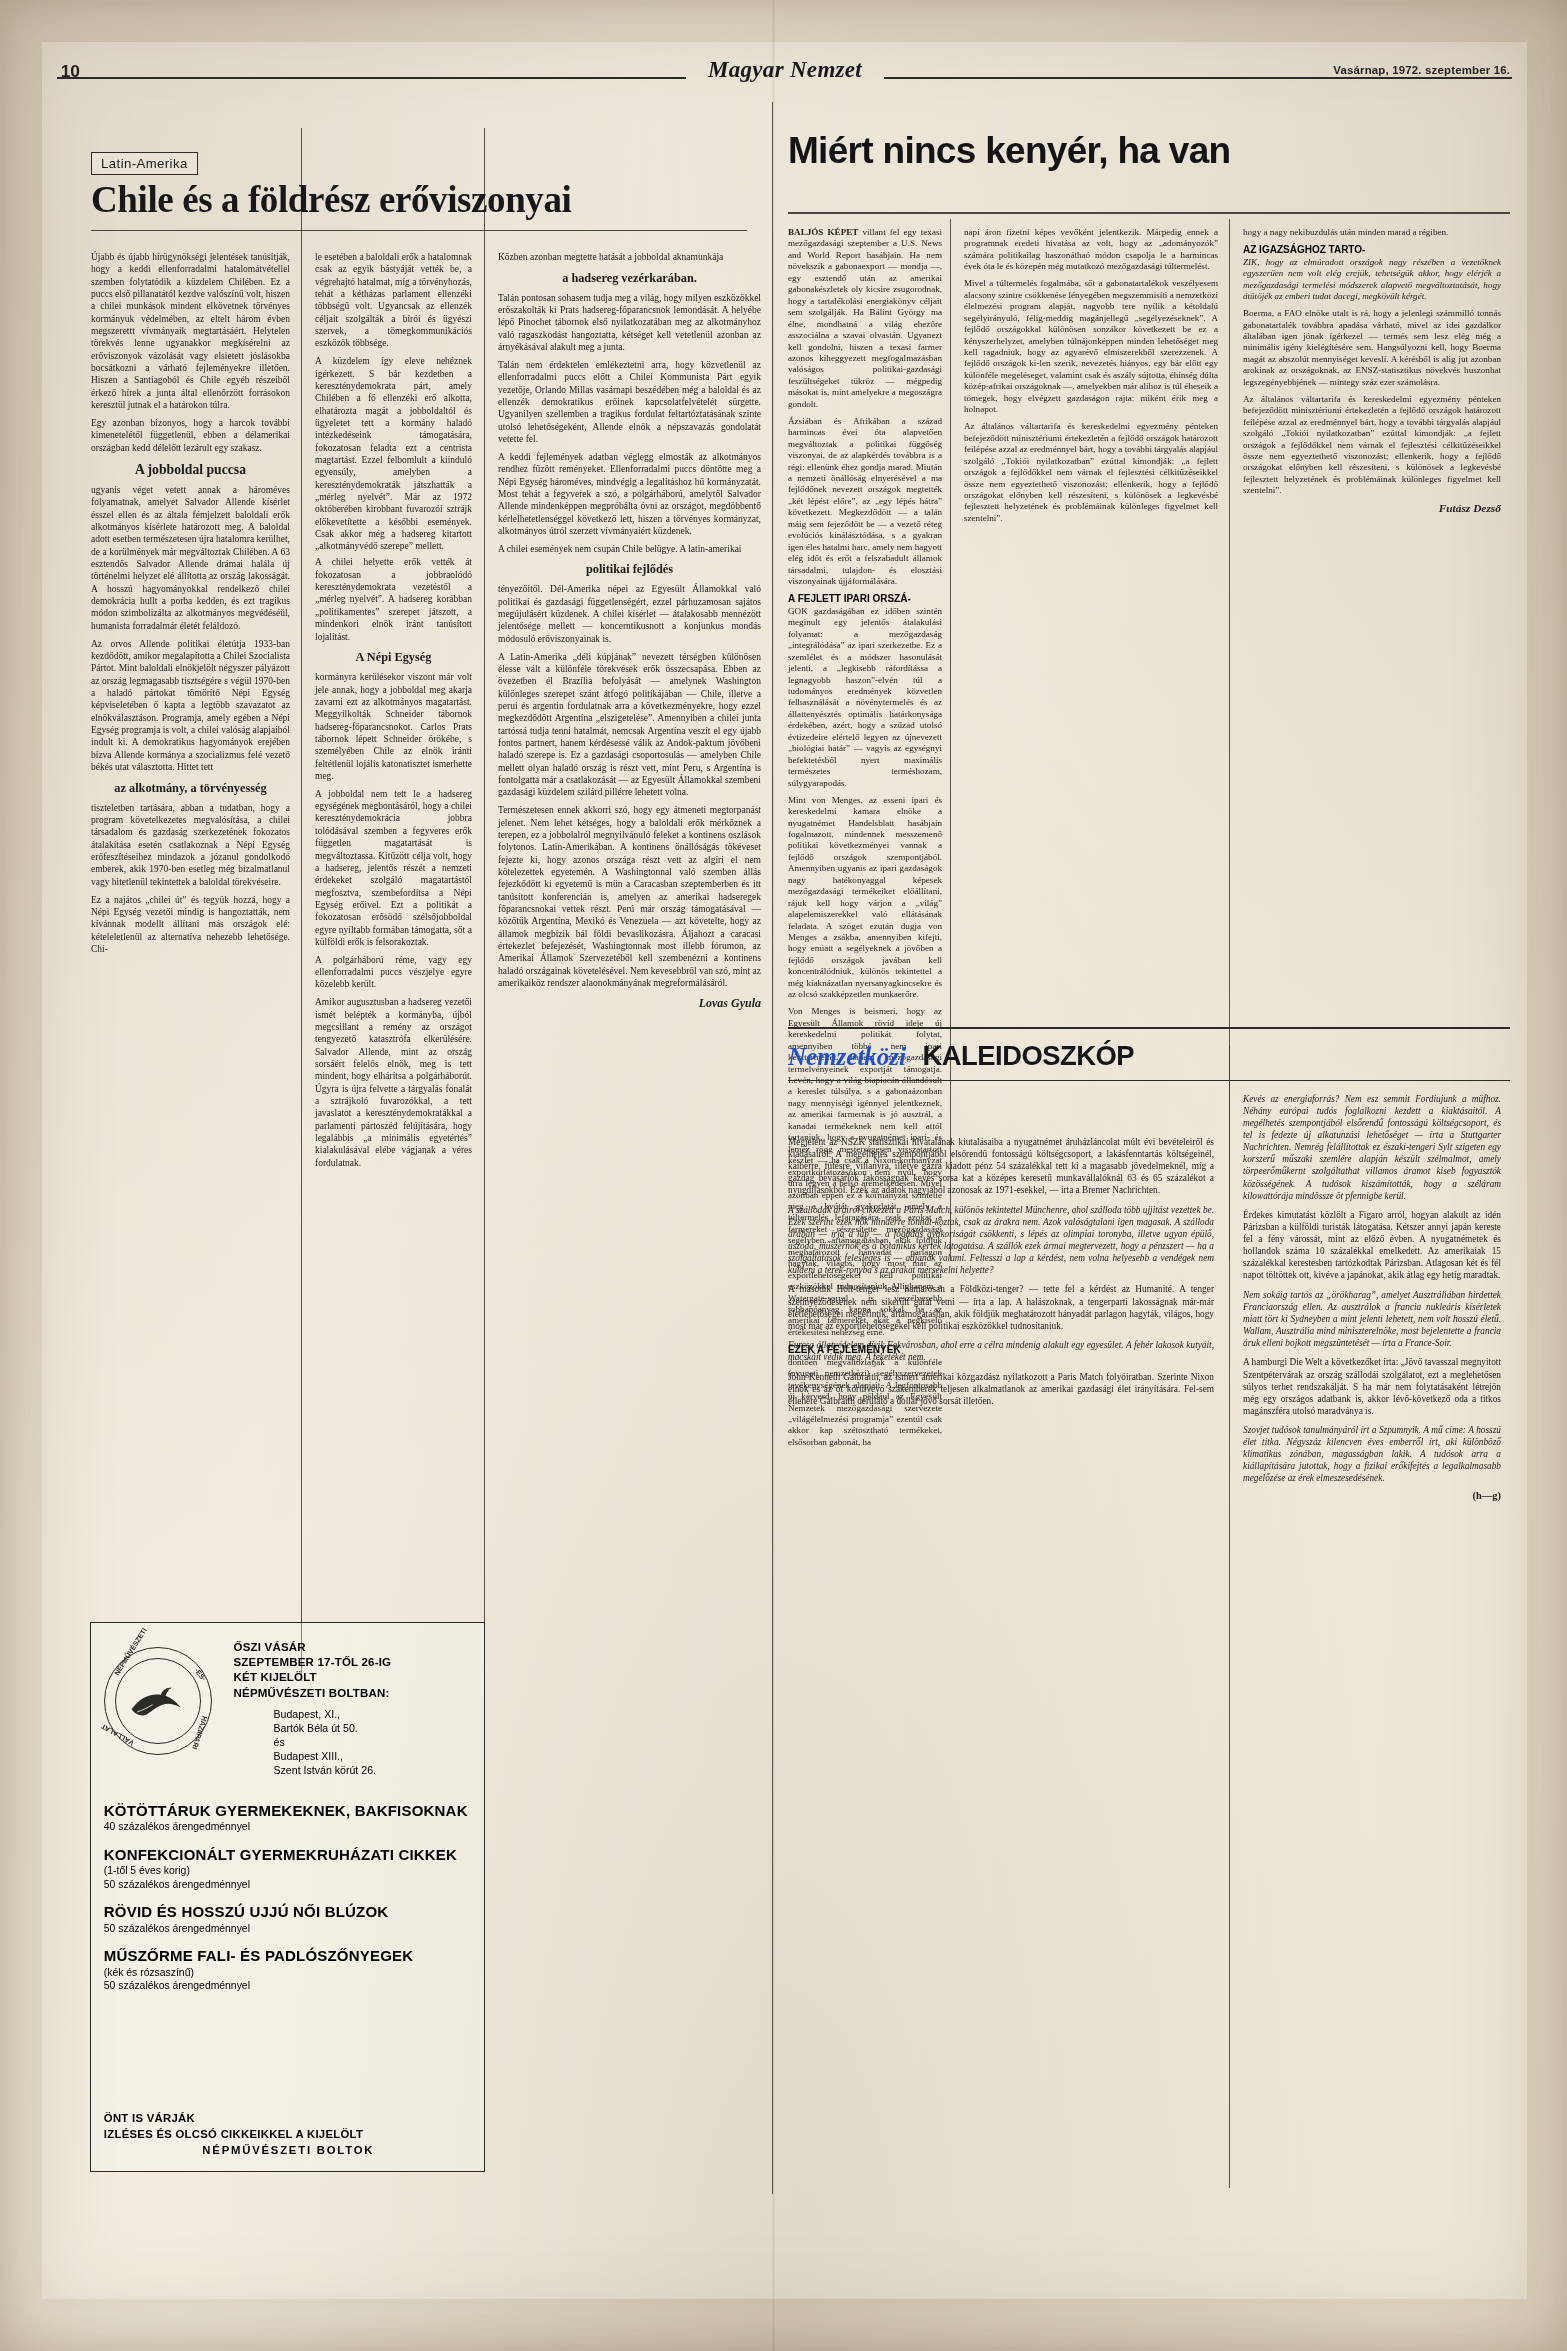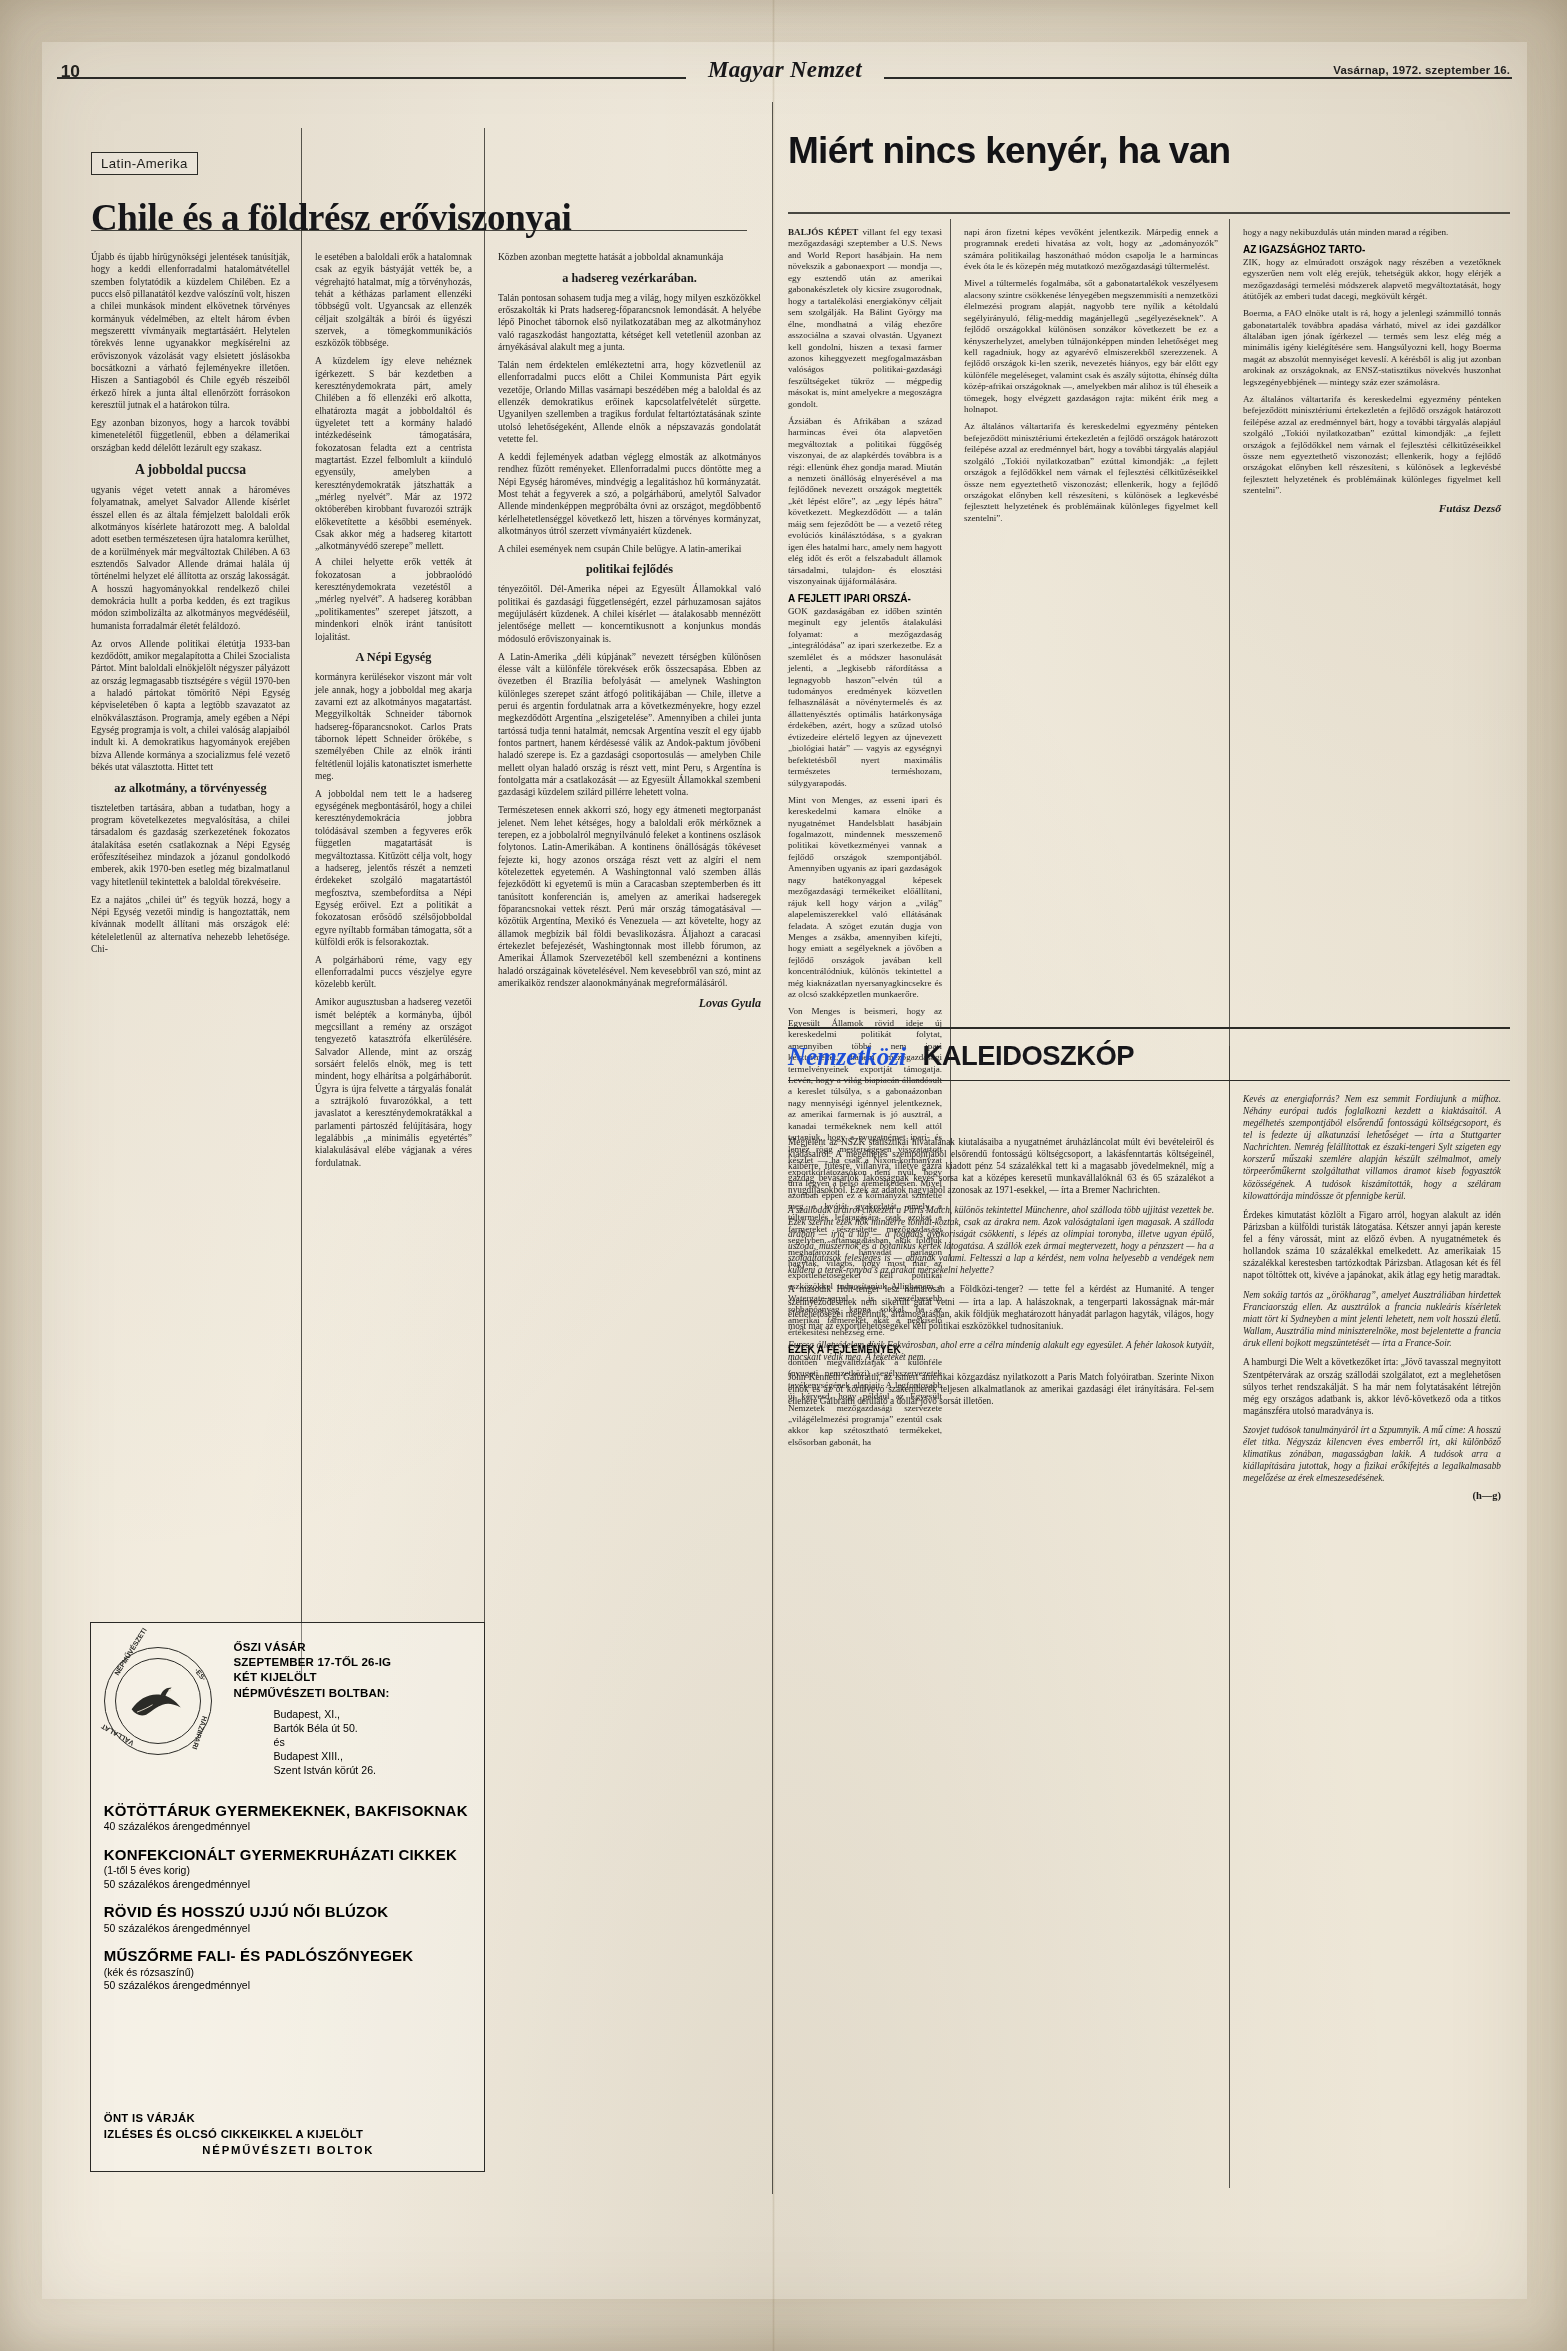--- a/index.html
+++ b/index.html
@@ -325,21 +325,21 @@
   <div class="vrule" style="left:301px; top:128px; height:1553px;"></div>
   <div class="vrule" style="left:484px; top:128px; height:2006px;"></div>
   <div class="vrule" style="left:772px; top:102px; height:2092px;"></div>
   <div class="vrule" style="left:950px; top:219px; height:1042px;"></div>
   <div class="vrule" style="left:1229px; top:219px; height:1042px;"></div>
   <div class="vrule" style="left:1229px; top:1046px; height:1142px;"></div>
 
   <div class="col" style="left:91px; top:152px; width:658px;">
     <span class="kicker">Latin-Amerika</span>
   </div>
-  <div class="col" style="left:91px; top:181px; width:667px;margin-top:18px;">
+  <div class="col" style="left:91px; top:181px; width:667px;">
     <div class="headline-main">Chile és a földrész erőviszonyai</div>
   </div>
   <div class="vrule" style="left:91px; top:230px; width:656px; height:0.9px; background:#2b2b27;"></div>
 
   <div class="col" style="left:91px; top:251px; width:199px;">
     <p class="body" style="margin:0 0 5.5px 0;">Újabb és újabb hírügynökségi jelentések tanúsítják, hogy a keddi ellenforradalmi hatalomátvétellel szemben folytatódik a küzdelem Chilében. Ez a puccs első pillanatától kezdve valószínű volt, hiszen a chilei munkások mindent elkövetnek törvényes kormányuk védelmében, az eltelt három évben megszerettt vívmányaik megtartásáért. Helytelen törekvés lenne ugyanakkor megkísérelni az erőviszonyok vázolását vagy elsietett jóslásokba bocsátkozni a várható fejleményekre illetően. Hiszen a Santiagoból és Chile egyéb részeiből érkező hírek a junta által ellenőrzött forrásokon keresztül jutnak el a határokon túlra.</p>
     <p class="body" style="margin:0 0 3.7px 0;">Egy azonban bizonyos, hogy a harcok további kimenetelétől függetlenül, ebben a délamerikai országban kedd délelőtt lezárult egy szakasz.</p>
     <div class="sub">A jobboldal puccsa</div>
     <p class="body" style="margin:0 0 5.5px 0;">ugyanis véget vetett annak a hároméves folyamatnak, amelyet Salvador Allende kísérlet ésszel ellen és az általa fémjelzett baloldali erők alkotmányos kísérlete határozott meg. A baloldal adott esetben természetesen újra hatalomra kerülhet, de a korülmények már megváltoztak Chilében. A 63 esztendős Salvador Allende drámai halála új történelmi helyzet elé állította az ország lakosságát. A hosszú hagyományokkal rendelkező chilei demokrácia hullt a porba kedden, és ezt tragikus módon szimbolizálta az alkotmányos megvédéséül, humanista forradalmár életét feláldozó.</p>
     <p class="body" style="margin:0 0 3.7px 0;">Az orvos Allende politikai életútja 1933-ban kezdődött, amikor megalapította a Chilei Szocialista Pártot. Mint baloldali elnökjelölt négyszer pályázott az ország legmagasabb tisztségére s végül 1970-ben a haladó pártokat tömörítő Népi Egység képviseletében ő kapta a legtöbb szavazatot az elnökválasztáson. Programja, amely egében a Népi Egység programja is volt, a chilei valóság alapjaiból indult ki. A demokratikus hagyományok erejében bízva Allende kormánya a szocializmus felé vezető békés utat választotta. Hittet tett</p>
@@ -453,21 +453,21 @@
 
   <div class="col" style="left:964px; top:227px; width:254px;">
     <p class="body tiny" style="margin:0 0 5.5px 0;">napi áron fizetni képes vevőként jelentkezik. Márpedig ennek a programnak eredeti hivatása az volt, hogy az „adományozók” számára politikailag haszonáthaó módon csapolja le a harmincas évek óta le és közepén még mutatkozó mezőgazdasági túltermelést.</p>
     <p class="body tiny" style="margin:0 0 5.5px 0;">Mivel a túltermelés fogalmába, sőt a gabonatartalékok veszélyesem alacsony szintre csökkenése lényegében megszemmisíti a nemzetközi élelmezési program alapját, nagyobb tere nyílik a kétoldalú segélyirányuló, félig-meddig magánjellegű „segélyezéseknek”. A fejlődő országokkal különösen sonzákor következett be ez a kényszerhelyzet, amelyben túlnájonképpen minden lehetőséget meg kell ragadniuk, hogy az agyarévő elmiszerekből szerezzenek. A fejlődő országok ki-len szerik, nevezetés hiányos, egy bár előtt egy különféle megeléseget, valamint csak és aszály sújtotta, éhínség dúlta közép-afrikai országoknak —, amelyekben már alihoz is túl éheseik a tömegek, hogy elvégzett gazdaságon rajta: miként érik meg a holnapot.</p>
     <p class="body tiny" style="margin:0;">Az általános váltartarifa és kereskedelmi egyezmény pénteken befejeződött minisztériumi értekezletén a fejlődő országok határozott feilépése azzal az eredménnyel bárt, hogy a további tárgyalás alapjául szolgáló „Tokiói nyilatkozatban” ezúttal kimondják: „a fejlett országok a fejlődőkkel nem várnak el fejlesztési célkitűzéseikkel össze nem egyeztethető viszonozást; ellenkerik, hogy a fejlődő országokat előnyben kell részesíteni, s különösek a legkevésbé fejlesztett helyzetének és problémáinak különleges figyelmet kell szentelni”.</p>
   </div>
 
   <div class="col" style="left:1243px; top:227px; width:258px;">
     <p class="body tiny" style="margin:0 0 3.7px 0;">hogy a nagy nekibuzdulás után minden marad a régiben.</p>
     <div style="font-family:'Liberation Sans',sans-serif; font-weight:bold; font-size:10px; margin:5.5px 0 1.8px 0;">AZ IGAZSÁGHOZ TARTO-</div>
-    <p class="body tiny" style="margin:0 0 5.5px 0;">ZIK, hogy az elmúradott országok nagy részében a vezetőknek egyszerűen nem volt elég erejük, tehetségük akkor, hogy elérjék a mezőgazdasági termelési módszerek alapvető megváltoztatását, hogy átütőjék az emberi tudat dacegi, megkövült kérgét.</p>
+    <p class="body tiny" style="margin:0 0 5.5px 0;font-style:italic;">ZIK, hogy az elmúradott országok nagy részében a vezetőknek egyszerűen nem volt elég erejük, tehetségük akkor, hogy elérjék a mezőgazdasági termelési módszerek alapvető megváltoztatását, hogy átütőjék az emberi tudat dacegi, megkövült kérgét.</p>
     <p class="body tiny" style="margin:0 0 5.5px 0;">Boerma, a FAO elnöke utalt is rá, hogy a jelenlegi számmilló tonnás gabonatartalék továbbra apadása várható, mivel az idei gazdálkor általában igen jónak ígérkezel — termés sem lesz elég még a minimális igény kielégítésére sem. Hangsúlyozni kell, hogy Boerma magát az abszolút mennyiséget keveslí. A kérésből is alig jut azonban arokinak az országoknak, az ENSZ-statisztikus növekvés huszonhat legszegényebbjének — mintegy száz ezer számolásra.</p>
     <p class="body tiny" style="margin:0 0 5.5px 0;">Az általános váltartarifa és kereskedelmi egyezmény pénteken befejeződött minisztériumi értekezletén a fejlődő országok határozott feilépése azzal az eredménnyel bárt, hogy a további tárgyalás alapjául szolgáló „Tokiói nyilatkozatban” ezúttal kimondják: „a fejlett országok a fejlődőkkel nem várnak el fejlesztési célkitűzéseikkel össze nem egyeztethető viszonozást; ellenkerik, hogy a fejlődő országokat előnyben kell részesíteni, s különösek a legkevésbé fejlesztett helyzetének és problémáinak különleges figyelmet kell szentelni”.</p>
     <div class="sig">Futász Dezső</div>
   </div>
 
   <div class="kal-rule" style="left:788px; top:1027px; width:722px;"></div>
   <div class="col" style="left:788px; top:1040px; width:722px;">
     <span class="kal-title-a">Nemzetközi</span>
     <span class="kal-title-b" style="margin-left:12.8px;">KALEIDOSZKÓP</span>
   </div>

